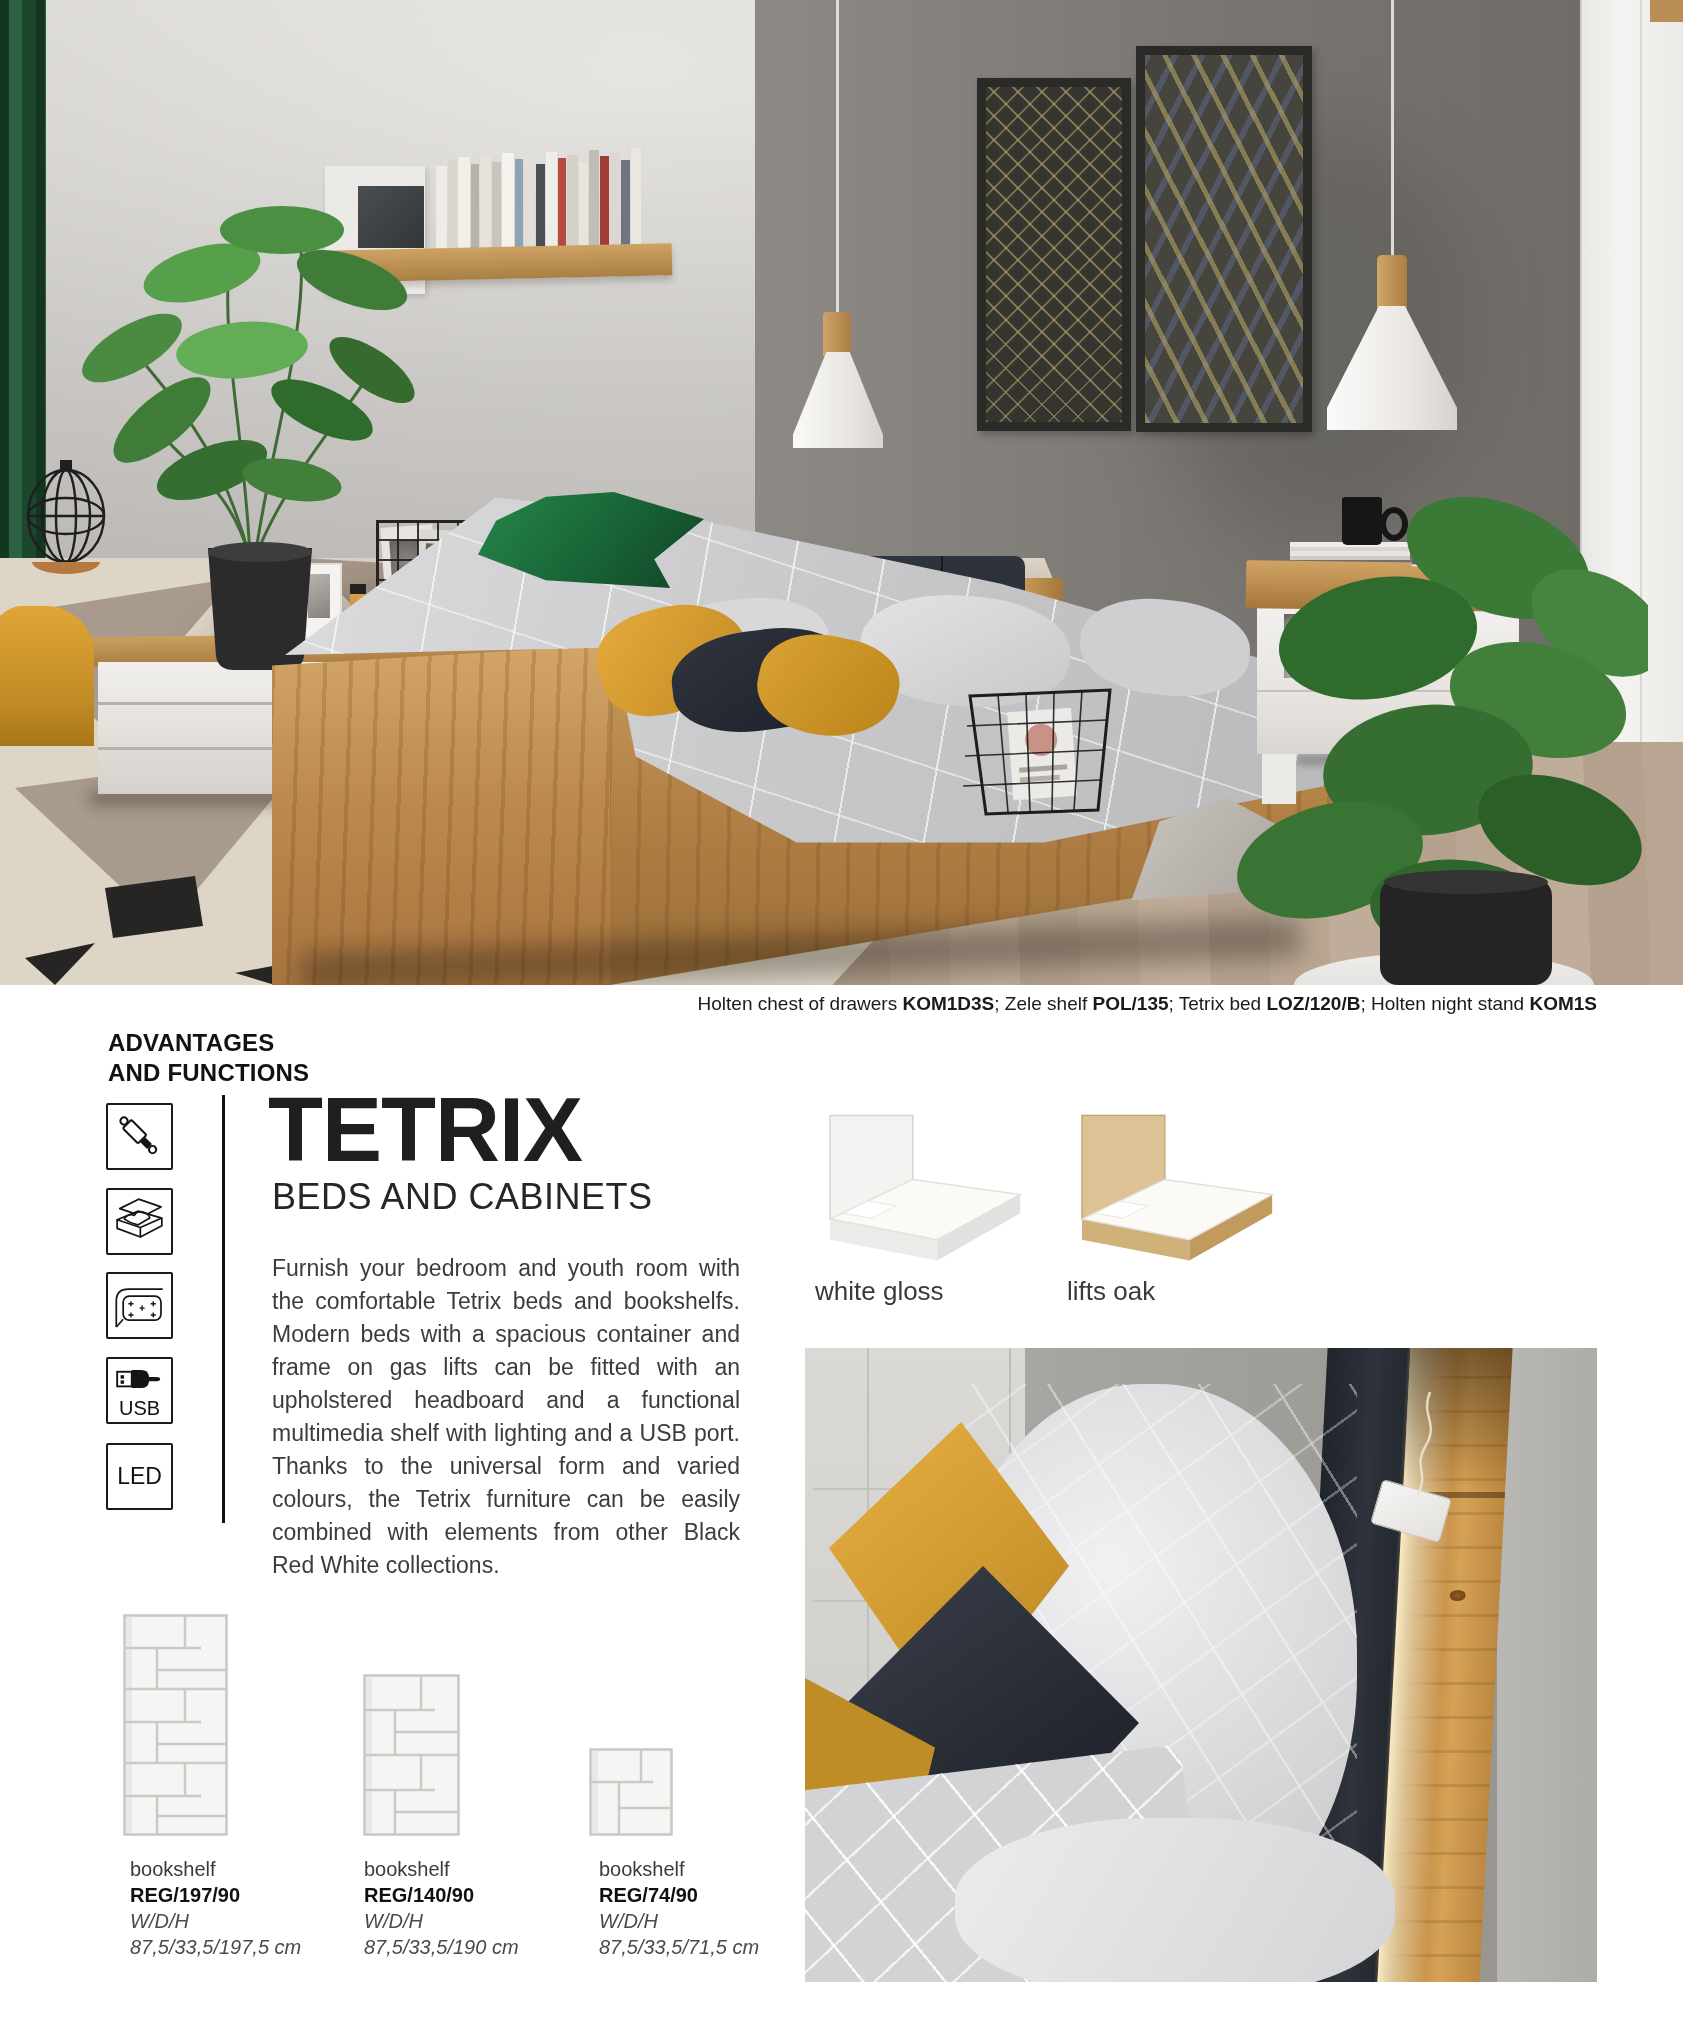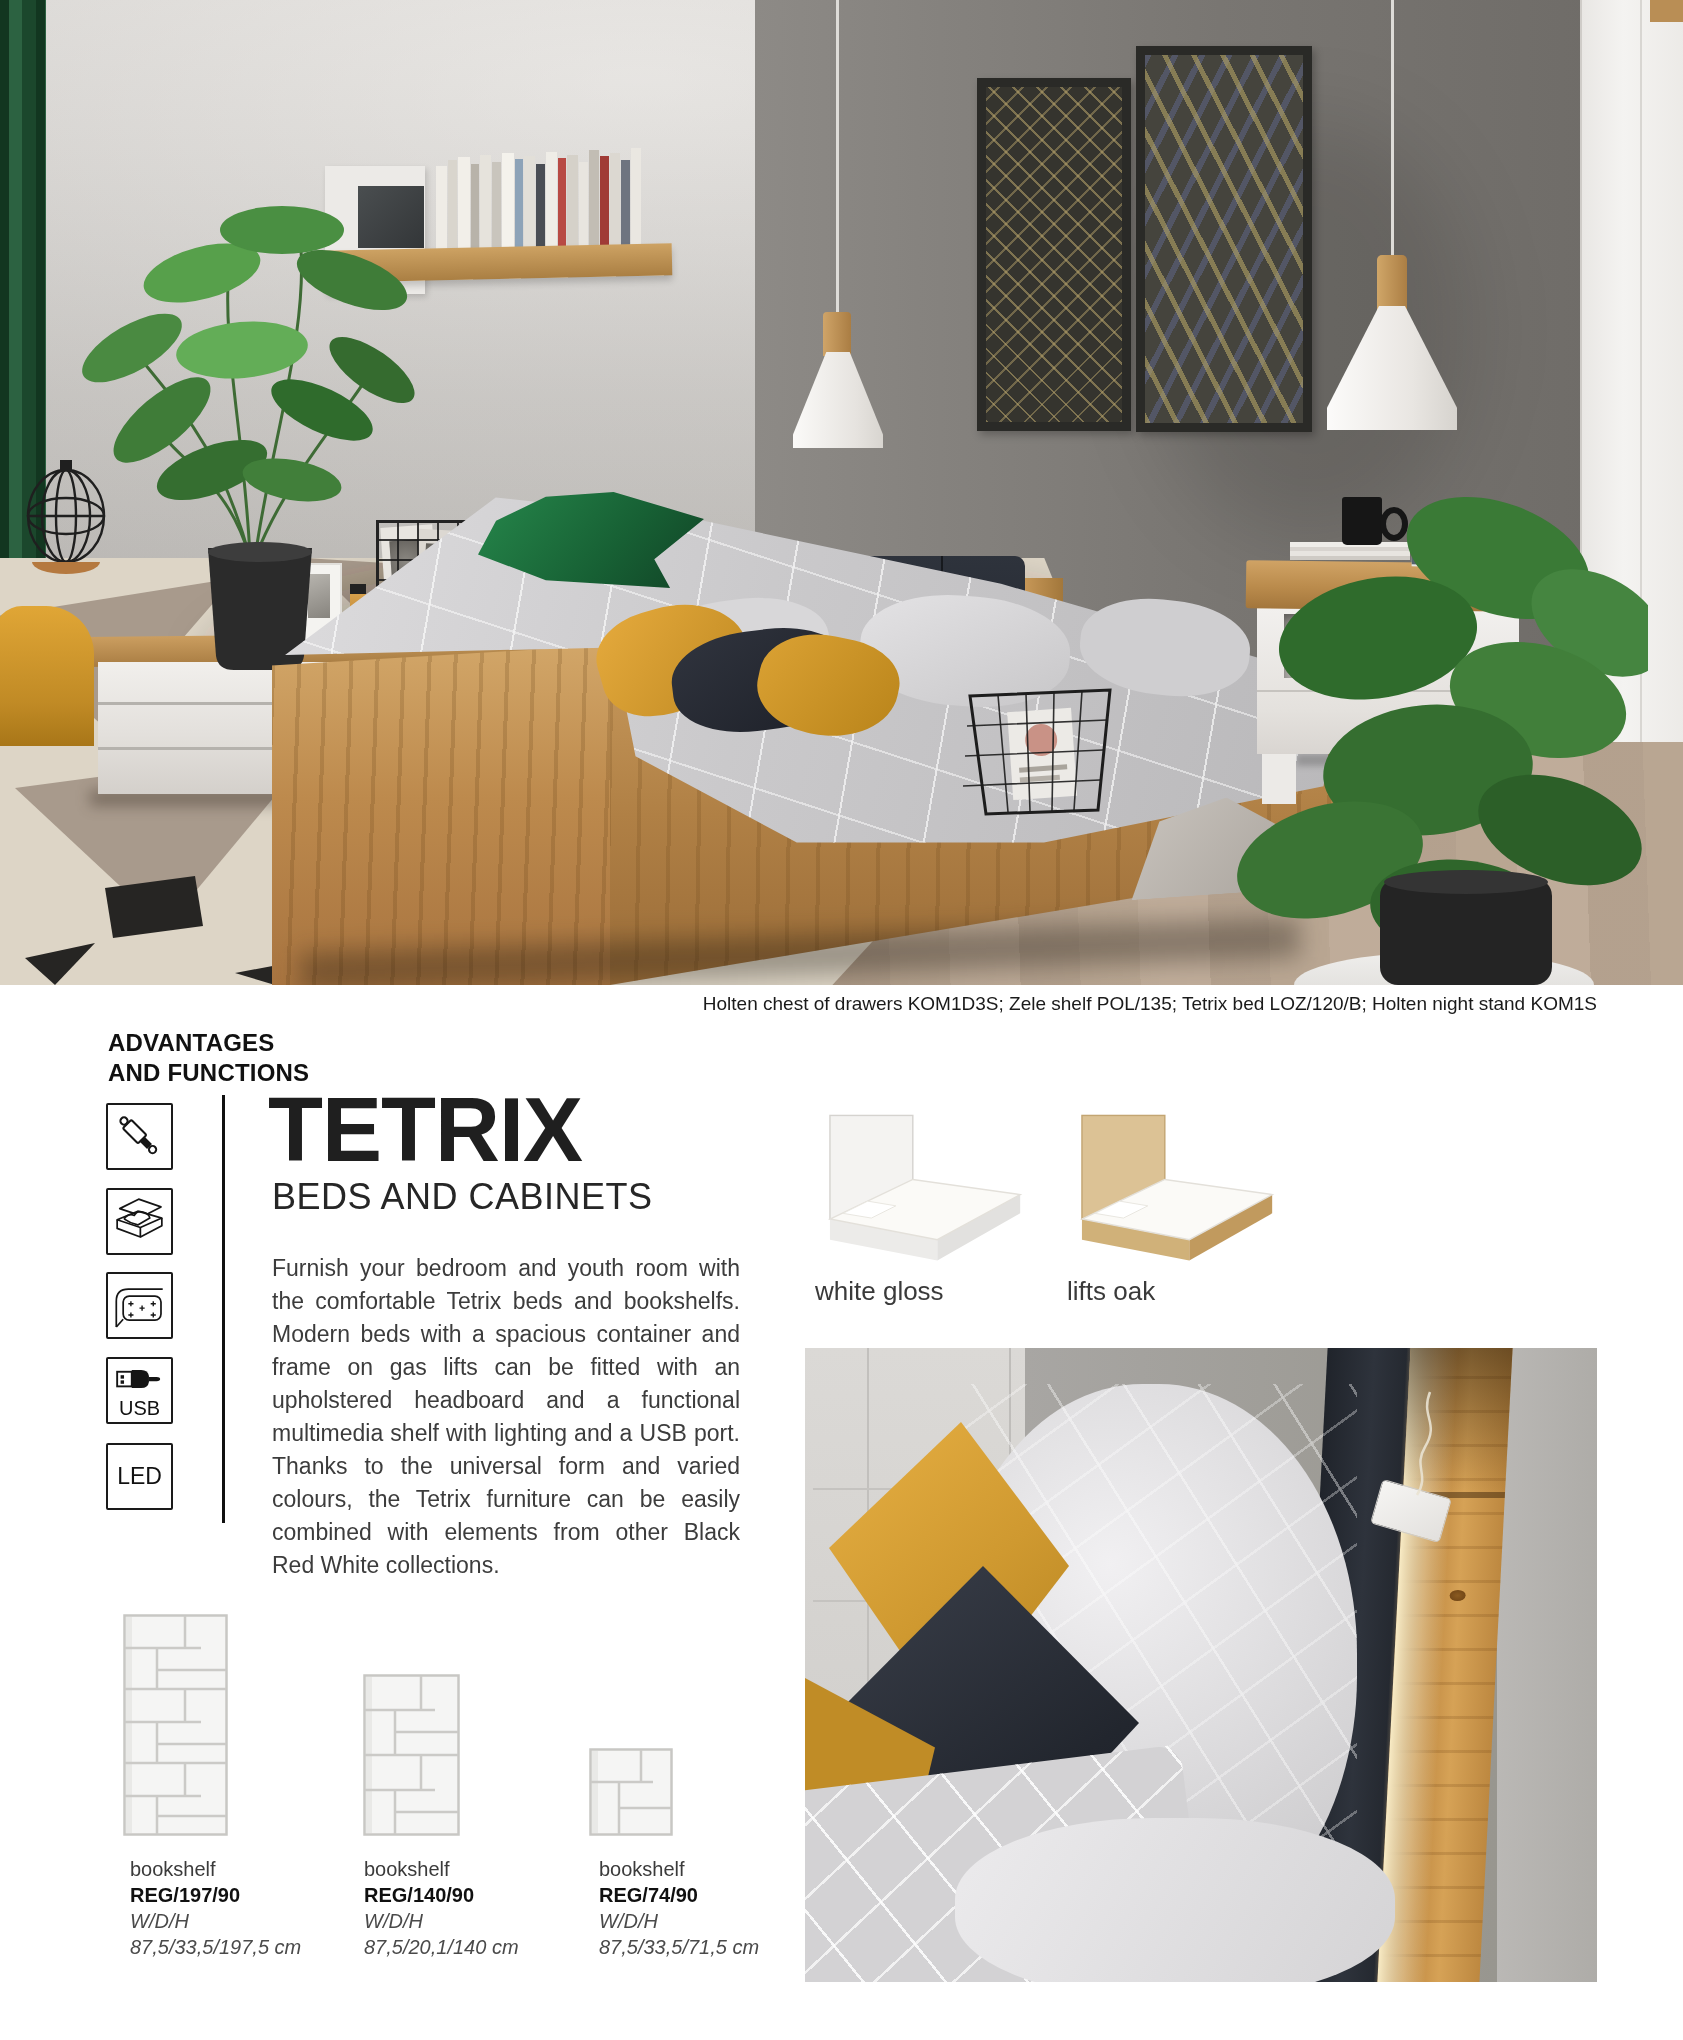--- a/index.html
+++ b/index.html
@@ -141,21 +141,21 @@
   .d-mus2{left:0;top:330px;width:130px;height:232px;clip-path:polygon(0 0,100% 30%,70% 100%,0 100%);background:#c08c26;}
   .d-navy{left:34px;top:218px;width:300px;height:302px;clip-path:polygon(48% 0,100% 52%,55% 100%,0 48%);background:linear-gradient(145deg,#3a3f4a,#22262e 70%,#1c1f26);}
   .d-check{left:-12px;top:420px;width:402px;height:226px;border-radius:24px;transform:rotate(-7deg);background:#d3d2d4;}
   .d-duv{left:150px;top:470px;width:440px;height:180px;border-radius:45%;background:linear-gradient(120deg,#ecebed,#d4d3d5);}
   .grid-lines{inset:0;background:
       repeating-linear-gradient(58deg,rgba(255,255,255,.85) 0 2.5px,transparent 2.5px 64px),
       repeating-linear-gradient(-36deg,rgba(255,255,255,.7) 0 2.5px,transparent 2.5px 54px);}
 
   
   .caption{position:absolute;left:200px;right:86px;top:993px;text-align:right;font-size:19px;color:#1a1a1a;}
-  .caption b{font-weight:400;text-align:center;}
+  .caption b{font-weight:700;text-align:center;}
   .adv-heading{position:absolute;left:108px;top:1028px;font-size:24px;line-height:30px;font-weight:700;letter-spacing:.2px;color:#111;}
   .adv-heading span{display:block;}
   .icon-box{position:absolute;left:106px;width:63px;height:63px;border:2.5px solid #1a1a1a;background:#fff;border-radius:2px;}
   .icon-box svg{position:absolute;left:4px;top:4px;}
   .icon-label{position:absolute;left:0;right:0;bottom:2px;text-align:center;font-size:20px;color:#111;}
   .icon-label-center{position:absolute;left:0;right:0;top:50%;transform:translateY(-52%);text-align:center;font-size:23px;color:#111;}
   .vdivider{position:absolute;left:222px;top:1095px;width:3px;height:428px;background:#101010;}
   .title{position:absolute;left:268px;top:1085px;font-size:90px;line-height:1;font-weight:300;color:#1f1f1f;letter-spacing:-1px;}
   .subtitle{position:absolute;left:272px;top:1176px;font-size:36px;font-weight:300;color:#262626;letter-spacing:.5px;}
   .desc{position:absolute;left:272px;top:1252px;width:468px;font-size:23px;line-height:33px;text-align:justify;color:#3c3c3c;margin:0;}
@@ -549,21 +549,21 @@
         <line x1="32" y1="58" x2="95" y2="58"></line>
       <line x1="58" y1="82" x2="58" y2="116"></line>
         <line x1="2" y1="116" x2="72" y2="116"></line>
         <line x1="32" y1="116" x2="32" y2="160"></line>
         <line x1="32" y1="138" x2="95" y2="138"></line>
     </svg>
     <div class="prod" style="left:364px;">
       <div>bookshelf</div>
       <div class="code">REG/140/90</div>
       <div class="dim">W/D/H</div>
-      <div class="dim">87,5/20,1/140 cm</div>
+      <div class="dim">87,5/33,5/190 cm</div>
     </div>
   </div>
 
   <div class="shelf-item">
     <svg class="shelfsvg abs" style="left:589px;top:1748px;" width="84" height="88" viewBox="0 0 84 88">
       <rect class="body" x="1.5" y="1.5" width="81" height="85"></rect>
       <rect class="shade" x="3" y="3" width="6" height="82"></rect>
       <line x1="52" y1="2" x2="52" y2="34"></line>
         <line x1="2" y1="34" x2="64" y2="34"></line>
         <line x1="30" y1="34" x2="30" y2="86"></line>

